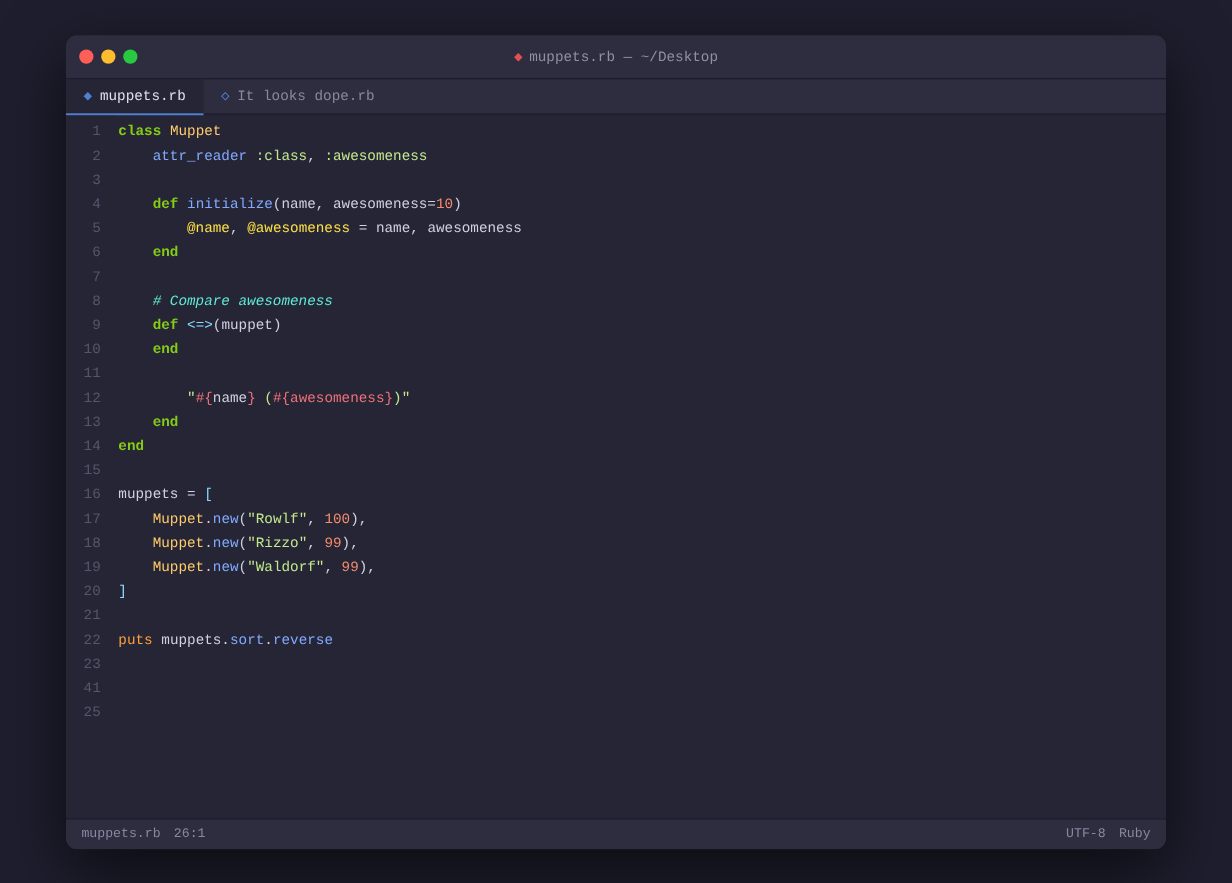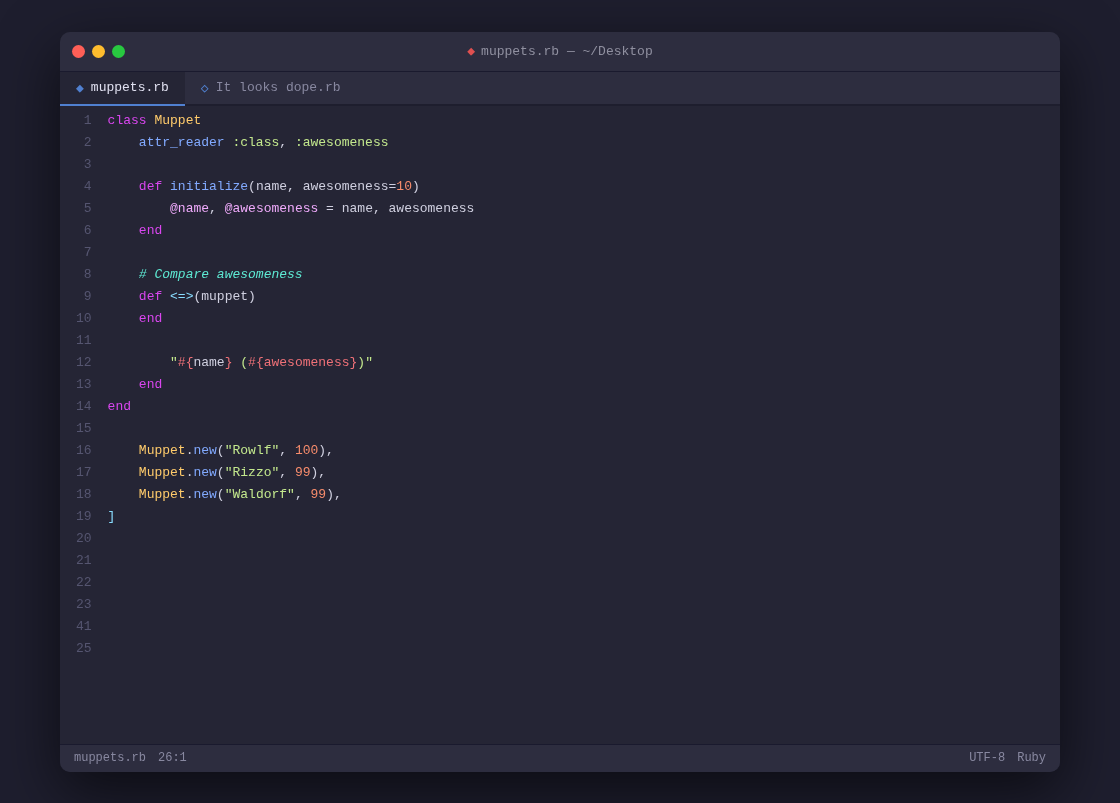--- a/index.html
+++ b/index.html
@@ -121,28 +121,28 @@
       flex-shrink: 0;
     }
     .status-left, .status-right {
       color: #8888a0;
       font-size: 12px;
       display: flex;
       gap: 12px;
     }
 
     
-    .kw { color: #d946ef; }        
+    .kw { color: #84cc16; font-weight: bold; }        
     .kw2 { color: #ff9e3b; }       
     .cn { color: #ffcb6b; }        
     .fn { color: #82aaff; }        
     .sym { color: #c3e88d; }       
     .str { color: #c3e88d; }       
     .num { color: #f78c6c; }       
-    .inst { color: #f0abfc; }      
+    .inst { color: #fde047; }      
     .interp { color: #f07178; }    
     .cmt { color: #5eead4; font-style: italic; } 
     .op { color: #89ddff; }        
     .plain { color: #d0d0e0; }
     .punct { color: #89ddff; }
     .awesomeness-ivar { color: #f07178; }
     .diamond { color: #5080d0; }
   </style>
 </head>
 <body>
@@ -212,25 +212,27 @@
       <div class="code-line">    <span class="kw">end</span></div>
       <div class="code-line"></div>
       <div class="code-line">    <span class="cmt"># Compare awesomeness</span></div>
       <div class="code-line">    <span class="kw">def</span> <span class="op">&lt;=&gt;</span><span class="plain">(</span><span class="plain">muppet</span><span class="plain">)</span></div>
       <div class="code-line">    <span class="kw">end</span></div>
       <div class="code-line"></div>
       <div class="code-line">        <span class="str">"</span><span class="interp">#{</span><span class="plain">name</span><span class="interp">}</span><span class="str"> (</span><span class="interp">#{</span><span class="awesomeness-ivar">awesomeness</span><span class="interp">}</span><span class="str">)"</span></div>
       <div class="code-line">    <span class="kw">end</span></div>
       <div class="code-line"><span class="kw">end</span></div>
       <div class="code-line"></div>
+      <div class="code-line"><span class="plain">muppets</span> <span class="plain">=</span> <span class="punct">[</span></div>
       <div class="code-line">    <span class="cn">Muppet</span><span class="plain">.</span><span class="fn">new</span><span class="plain">(</span><span class="str">"Rowlf"</span><span class="plain">,</span> <span class="num">100</span><span class="plain">),</span></div>
       <div class="code-line">    <span class="cn">Muppet</span><span class="plain">.</span><span class="fn">new</span><span class="plain">(</span><span class="str">"Rizzo"</span><span class="plain">,</span> <span class="num">99</span><span class="plain">),</span></div>
       <div class="code-line">    <span class="cn">Muppet</span><span class="plain">.</span><span class="fn">new</span><span class="plain">(</span><span class="str">"Waldorf"</span><span class="plain">,</span> <span class="num">99</span><span class="plain">),</span></div>
       <div class="code-line"><span class="punct">]</span></div>
       <div class="code-line"></div>
+      <div class="code-line"><span class="kw2">puts</span> <span class="plain">muppets.</span><span class="fn">sort</span><span class="plain">.</span><span class="fn">reverse</span></div>
       <div class="code-line"></div>
 
     </div>
   </div>
 
   <div class="statusbar">
     <div class="status-left">
       <span>muppets.rb</span>
       <span>26:1</span>
     </div>

